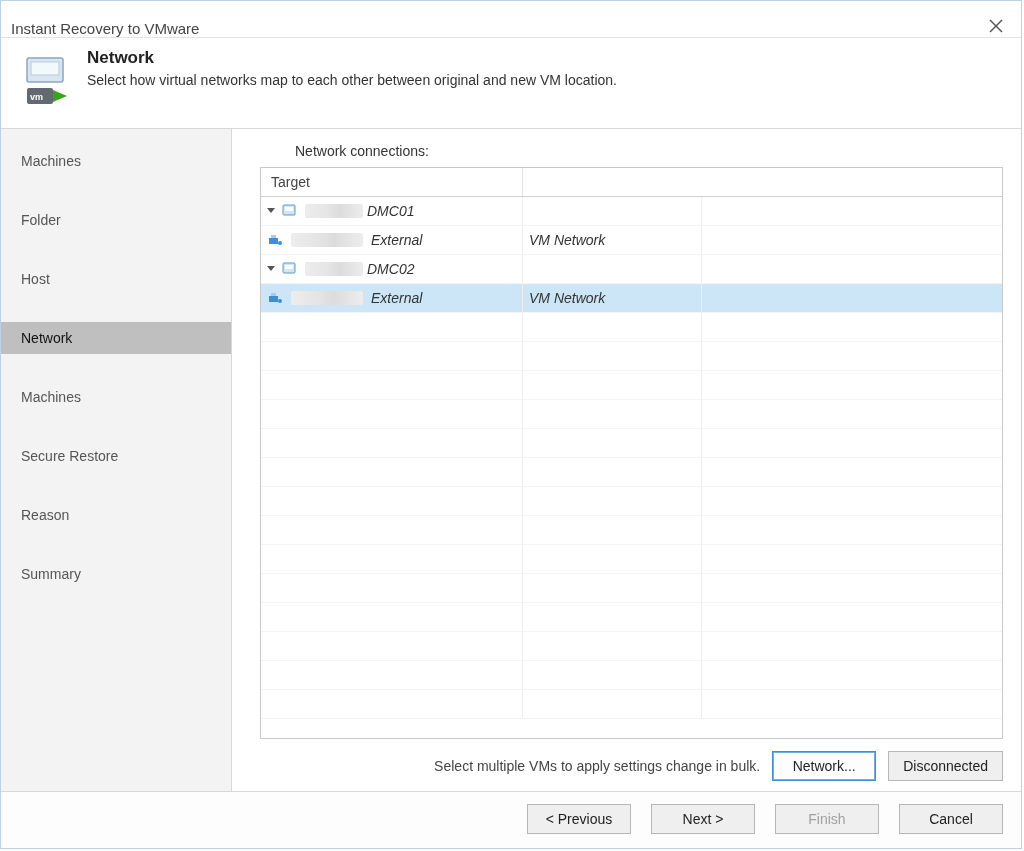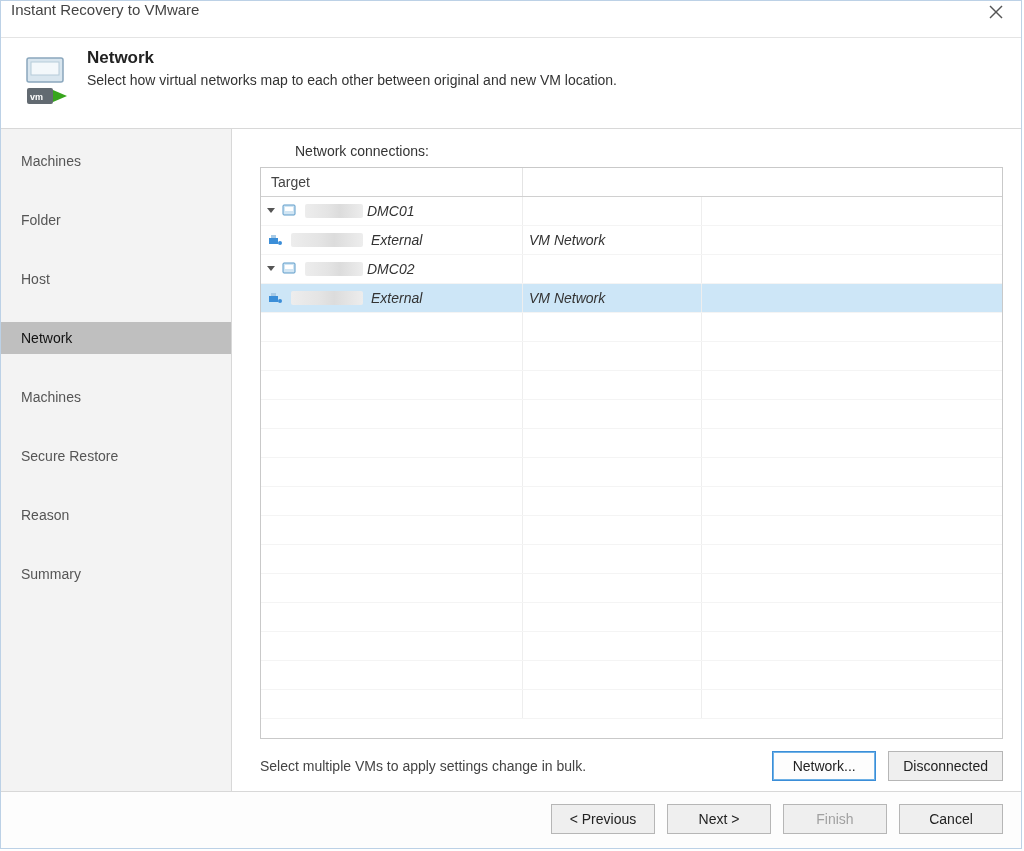--- a/index.html
+++ b/index.html
@@ -18,21 +18,21 @@
     height: 849px;
     border: 1px solid #bcd1e6;
     box-sizing: border-box;
     display: flex;
     flex-direction: column;
     background: #fff;
   }
   .titlebar {
     height: 36px;
     display: flex;
-    align-items: flex-start;
+    align-items: flex-end;
     padding: 0 10px;
     border-bottom: 1px solid #e4e4e4;
     color: #444;
   }
   .titlebar .title-text { flex: 1; font-size: 15px; }
   .titlebar .close { color: #555; font-size: 16px; padding: 4px 8px; cursor: pointer; }
   .header {
     padding: 10px 20px 18px 20px;
     display: flex;
     align-items: flex-start;
@@ -129,21 +129,21 @@
     height: 14px;
     border-radius: 2px;
     background: linear-gradient(90deg, #ededed, #e4e4e4 40%, #dcdcdc 60%, #ededed);
   }
   .footer-hint {
     display: flex;
     align-items: center;
     gap: 12px;
     margin-top: 12px;
   }
-  .footer-hint .hint { flex: 1; color: #444; font-size: 14px; }
+  .footer-hint .hint { flex: 1; color: #444; font-size: 14px; text-align: right; }
   .btn {
     min-width: 104px;
     height: 30px;
     border: 1px solid #b6b6b6;
     background: #efefef;
     color: #222;
     font-size: 14px;
     cursor: pointer;
     padding: 0 14px;
   }
@@ -154,21 +154,21 @@
   .btn.focused {
     border: 1px solid #3b8ed8;
     box-shadow: inset 0 0 0 1px #6fb1e6;
     background: #fdfdfd;
   }
   .bottom-bar {
     border-top: 1px solid #d8d8d8;
     padding: 12px 18px 14px 5px;
     display: flex;
     justify-content: flex-end;
-    column-gap: 12px;
+    column-gap: 20px;
     background: #fdfdfd;
   }
   svg { display:block; }
 </style>
 </head>
 <body>
 
 <div class="wizard">
 
   <div class="titlebar">

